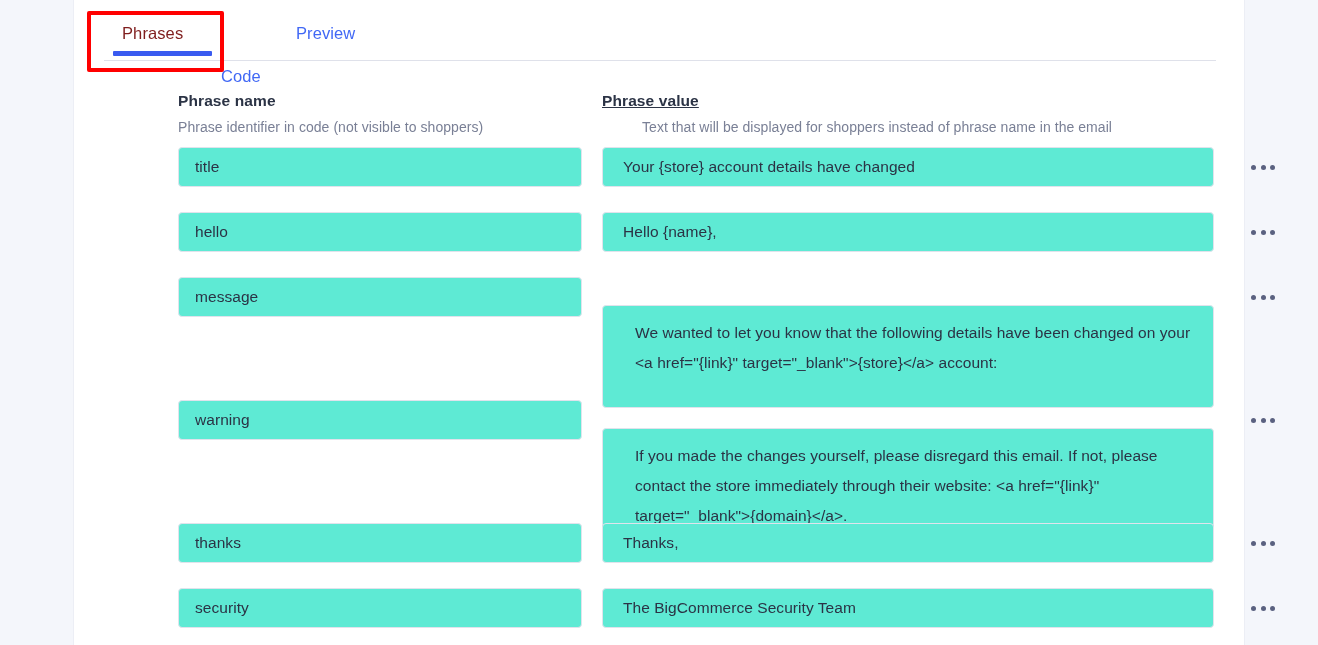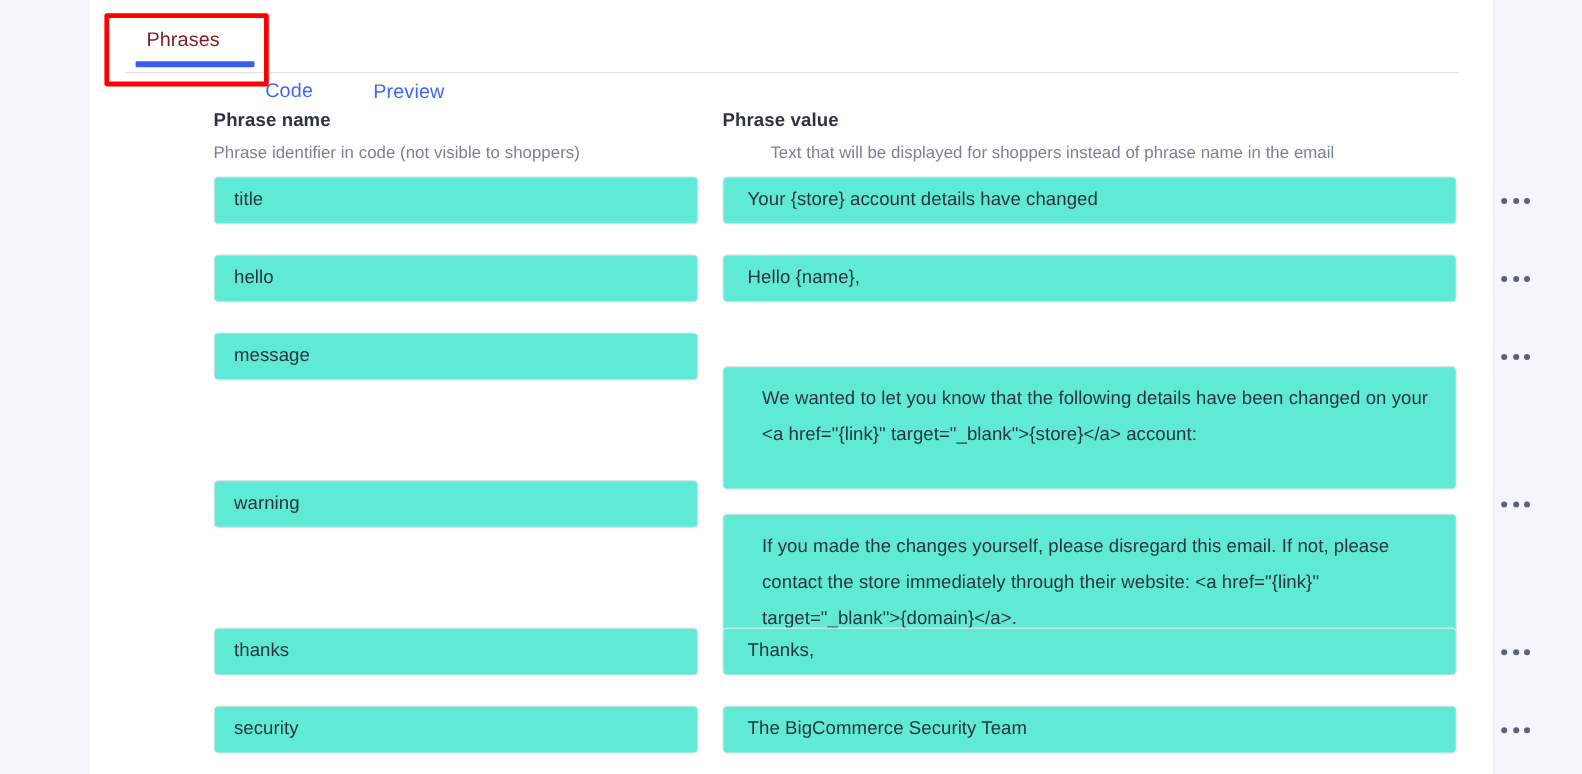--- a/index.html
+++ b/index.html
@@ -64,21 +64,21 @@
   .tab-underline {
     position: absolute;
     left: 39px;
     top: 51px;
     width: 99px;
     height: 5px;
     background: #3a5bf0;
     border-radius: 1px;
   }
   .tab-code    { left: 147px; color: #4168f5; margin-top: 43px; }
-  .tab-preview { left: 237px; color: #4168f5; margin-top: 44px; }
+  .tab-preview { left: 222px; color: #4168f5; }
 
   
   .redbox {
     position: absolute;
     left: 87px;
     top: 11px;
     width: 137px;
     height: 61px;
     border: 4px solid #ff0000;
     border-radius: 2px;
@@ -97,21 +97,21 @@
   }
   .col-sub {
     position: absolute;
     font-size: 14px;
     color: #7a8096;
     letter-spacing: .05px;
     white-space: nowrap;
   }
   .head-name  { left: 104px; top: 92px; }
   .sub-name   { left: 104px; top: 119px; }
-  .head-value { left: 528px; top: 92px; }
+  .head-value { left: 528px; top: 92px; text-decoration: underline; }
   .sub-value  { left: 528px; top: 119px; margin-left: 40px; }
 
   
   .row { position: absolute; left: 0; }
 
   .field {
     position: absolute;
     background: #5eead4;
     border: 1px solid #e0e3ec;
     border-radius: 4px;

